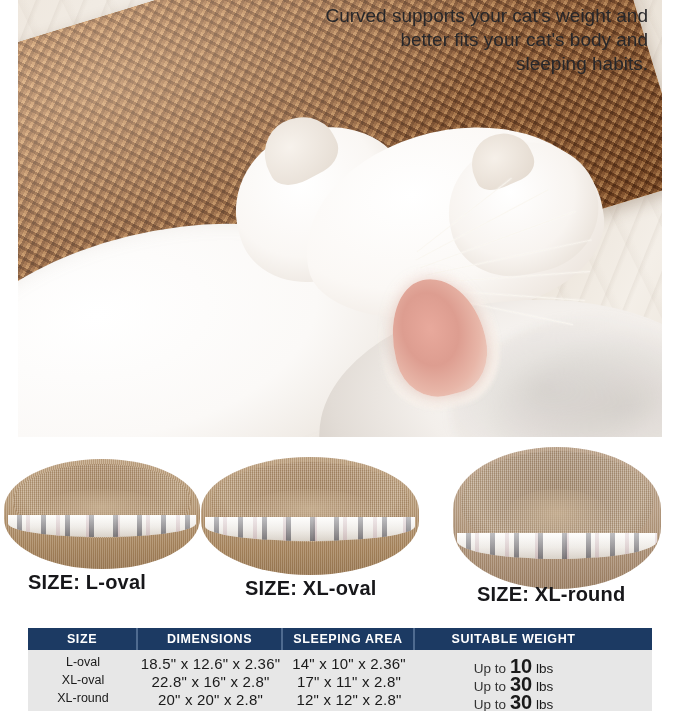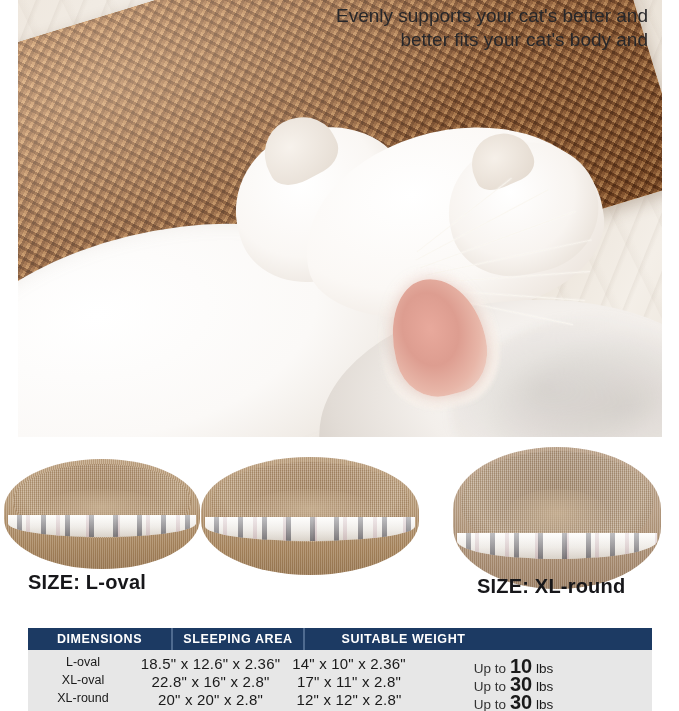--- a/index.html
+++ b/index.html
@@ -427,22 +427,23 @@
       <span style="left: 12px; top: 42px; width: 160px; transform: rotate(2deg);"></span>
       <span style="left: 18px; top: 50px; width: 148px; transform: rotate(10deg);"></span>
       <span style="left: 24px; top: 58px; width: 132px; transform: rotate(18deg);"></span>
       <span style="left: 2px; top: 10px; width: 120px; transform: rotate(-32deg);"></span>
     </div>
   <div class="cat-right-ear-edge"></div>
   <div class="cat-right-ear"></div>
 
   <div class="hero-text">
     <p class="hero-sub">
-      <span>Evenly supports your cat's better and</span><br>
+      <span>Curved supports your cat's weight and</span><br>
       <span>better fits your cat's body and</span><br>
+      <span>sleeping habits.</span>
     </p>
   </div>
 </div>
 
 <div class="products">
 
   <div class="prod" style="left:4px; top:16px; width:196px; height:110px;">
     <div class="bowl">
       <div class="bowl-shell" style="border-radius:50%/46%;"></div>
       <div class="bowl-inner" style="left:9px; top:5px; width:178px; height:74px; border-radius:50%/50%;"></div>
@@ -453,35 +454,37 @@
   <div class="prod-label" style="left:28px; top:128px;">SIZE: L-oval</div>
 
   <div class="prod" style="left:201px; top:14px; width:218px; height:118px;">
     <div class="bowl">
       <div class="bowl-shell" style="border-radius:50%/46%;"></div>
       <div class="bowl-inner" style="left:10px; top:5px; width:198px; height:80px; border-radius:50%/50%;"></div>
       <div class="bowl-pillow" style="left:44px; top:32px; width:130px; height:44px;"></div>
       <div class="bowl-band" style="left:4px; top:60px; width:210px; height:24px; border-radius:0 0 50% 50%/0 0 62% 62%;"></div>
     </div>
   </div>
+  <div class="prod-label" style="left:245px; top:134px;">SIZE: XL-oval</div>
 
   <div class="prod" style="left:453px; top:4px; width:208px; height:142px;">
     <div class="bowl">
       <div class="bowl-shell" style="border-radius:50%/44%; background:linear-gradient(180deg,#c2ab94 0%,#bda58c 44%,#ab9076 80%,#9d8268 100%);"></div>
       <div class="bowl-inner" style="left:8px; top:4px; width:192px; height:104px; border-radius:50%;
            background:radial-gradient(ellipse at 50% 34%, #a89177 0%, #b39d85 36%, #bfa98f 64%, #ab9278 88%, #9a8168 100%);"></div>
       <div class="bowl-pillow" style="left:52px; top:42px; width:104px; height:54px;"></div>
       <div class="bowl-band" style="left:4px; top:86px; width:200px; height:26px; border-radius:0 0 50% 50%/0 0 70% 70%;"></div>
     </div>
   </div>
-  <div class="prod-label" style="left:477px; top:132px;">SIZE: XL-round</div>
+  <div class="prod-label" style="left:477px; top:140px;">SIZE: XL-round</div>
 </div>
 
 <div class="spec">
   <div class="spec-head">
+    <div class="c1">SIZE</div>
     <div class="c2">DIMENSIONS</div>
     <div class="c3">SLEEPING AREA</div>
     <div class="c4">SUITABLE WEIGHT</div>
   </div>
 
   <div class="spec-body">
     <div class="spec-row">
       <div class="c1 cell-size">L-oval</div>
       <div class="c2 cell-dim">18.5" x 12.6" x 2.36"</div>
       <div class="c3 cell-slp">14" x 10" x 2.36"</div>

